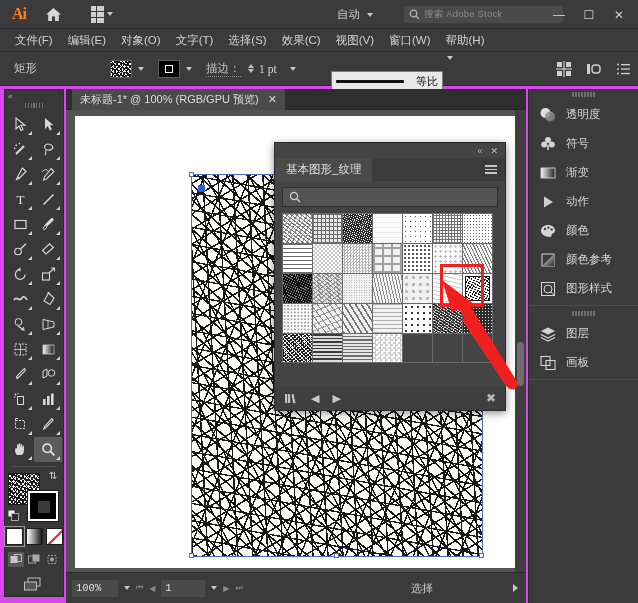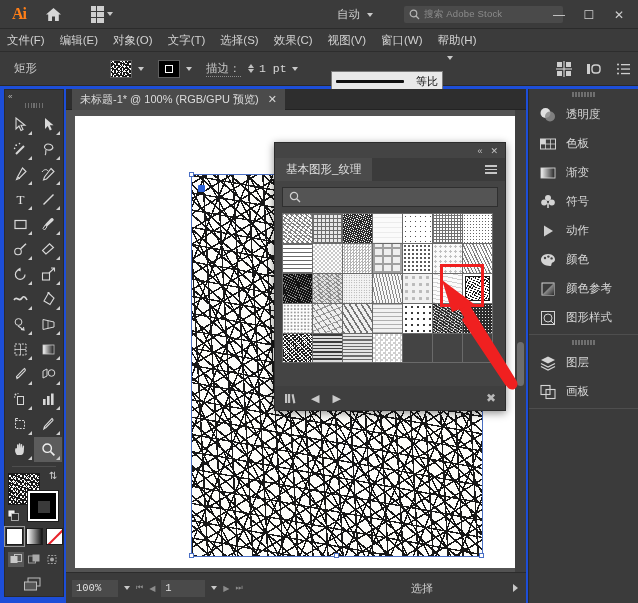--- a/index.html
+++ b/index.html
@@ -3,21 +3,21 @@
 <meta charset="utf-8">
 <style>
   * { box-sizing: border-box; margin: 0; padding: 0; }
   html, body {
     width: 638px; height: 603px;
     background: #333333;
     font-family: "Liberation Sans", "DejaVu Sans", sans-serif;
     overflow: hidden;
     -webkit-font-smoothing: antialiased;
   }
-  #app { position: relative; width: 638px; height: 603px; background: #1d4ed8; }
+  #app { position: relative; width: 638px; height: 603px; background: #d946ef; }
 
   
   .titlebar {
     position: absolute; left:0; top:0; width:638px; height:29px;
     background:#3b3b3b; display:flex; align-items:center;
     border-bottom:1px solid #2b2b2b;
   }
   .ai-logo {
     width:26px; height:22px; margin-left:6px;
     color:#ff7f18; font-weight:bold; font-size:16px;
@@ -43,21 +43,21 @@
     background:#4a4a4a; border-radius:2px; display:flex; align-items:center;
     padding-left:5px; gap:4px;
   }
   .search-ph { color:#8c8c8c; font-size:9.5px; letter-spacing:0.2px; }
   .wbtns { position:absolute; right:4px; top:0; height:29px; display:flex; align-items:center; gap:0px; }
   .wbtn { width:30px; height:29px; display:flex; align-items:center; justify-content:center; color:#cfcfcf; font-size:12px; }
 
   
   .menubar {
     position:absolute; left:0; top:29px; width:638px; height:23px;
-    background:#3b3b3b; display:flex; align-items:center; 
+    background:#3b3b3b; display:flex; align-items:center; padding-left:8px;
     border-bottom:1px solid #2d2d2d;
   }
   .menuitem {
     color:#d2d2d2; font-size:11.5px; padding:3px 7px; margin-right:1px;
     white-space:nowrap;
   }
 
   
   .optbar {
     position:absolute; left:0; top:52px; width:638px; height:34px;
@@ -78,21 +78,21 @@
   .stroke-box {
     width:22px; height:18px; background:#000; border:1px solid #5e5e5e;
     display:flex; align-items:center; justify-content:center;
   }
   .stroke-inner { width:8px; height:8px; border:1.5px solid #fff; }
   .stroke-lbl { color:#c9c9c9; font-size:11.5px; border-bottom:1px dotted #8d8d8d; }
   .spinner { display:flex; flex-direction:column; gap:1px; }
   .spinner i { width:0;height:0;border-left:3px solid transparent;border-right:3px solid transparent; }
   .sp-up { border-bottom:4px solid #c0c0c0; }
   .sp-dn { border-top:4px solid #c0c0c0; }
-  .num-field { color:#d8d8d8; font-size:11.5px; font-family:Liberation Mono, monospace; min-width:26px; }
+  .num-field { color:#d8d8d8; font-size:11.5px; font-family:Liberation Serif, serif; min-width:26px; }
   .profile-dd {
     width:112px; height:20px; background:#e8e8e8; border:1px solid #7a7a7a;
     display:flex; align-items:center; justify-content:space-between; padding:0 4px;margin-top:25px;
   }
   .profile-line { width:68px; height:3px; background:#111; border-radius:1px; }
   .profile-txt { color:#111; font-size:11px; }
   .right-icons { position:absolute; right:8px; display:flex; align-items:center; gap:14px; }
 
   
   .toolbar {
@@ -683,53 +683,41 @@
         <svg width="18" height="18" viewBox="0 0 18 18">
             <circle cx="6.5" cy="7" r="5" fill="#e0e0e0"></circle>
             <circle cx="11" cy="10.5" r="5" fill="#8c8c8c" opacity=".85"></circle>
           </svg>
       </span>
       <span class="dock-lbl">透明度</span>
     </div>
     <div class="dock-item">
       <span class="dock-ico">
         <svg width="18" height="18" viewBox="0 0 18 18">
-            <rect x="1.5" y="4" width="15" height="10" fill="none" stroke="#d4d4d4" stroke-width="1"></rect>
-            <rect x="1.5" y="4" width="5" height="5" fill="#d4d4d4"></rect>
-            <line x1="1.5" y1="9" x2="16.5" y2="9" stroke="#d4d4d4" stroke-width=".8"></line>
-            <line x1="6.5" y1="4" x2="6.5" y2="14" stroke="#d4d4d4" stroke-width=".8"></line>
-            <line x1="11.5" y1="4" x2="11.5" y2="14" stroke="#d4d4d4" stroke-width=".8"></line>
-          </svg>
-      </span>
-      <span class="dock-lbl">色板</span>
+            <circle cx="9" cy="5" r="3" fill="#d4d4d4"></circle>
+            <circle cx="5.2" cy="9.5" r="3" fill="#d4d4d4"></circle>
+            <circle cx="12.8" cy="9.5" r="3" fill="#d4d4d4"></circle>
+            <rect x="8.2" y="10" width="1.6" height="5" fill="#d4d4d4"></rect>
+          </svg>
+      </span>
+      <span class="dock-lbl">符号</span>
     </div>
     <div class="dock-item">
       <span class="dock-ico">
         <svg width="18" height="18" viewBox="0 0 18 18">
             <defs>
               <linearGradient id="gd2" x1="0" x2="1">
                 <stop offset="0" stop-color="#f5f5f5"></stop>
                 <stop offset="1" stop-color="#222"></stop>
               </linearGradient>
             </defs>
             <rect x="2" y="4" width="14" height="10" fill="url(#gd2)" stroke="#d4d4d4" stroke-width=".9"></rect>
           </svg>
       </span>
       <span class="dock-lbl">渐变</span>
-    </div>
-    <div class="dock-item">
-      <span class="dock-ico">
-        <svg width="18" height="18" viewBox="0 0 18 18">
-            <circle cx="9" cy="5" r="3" fill="#d4d4d4"></circle>
-            <circle cx="5.2" cy="9.5" r="3" fill="#d4d4d4"></circle>
-            <circle cx="12.8" cy="9.5" r="3" fill="#d4d4d4"></circle>
-            <rect x="8.2" y="10" width="1.6" height="5" fill="#d4d4d4"></rect>
-          </svg>
-      </span>
-      <span class="dock-lbl">符号</span>
     </div>
     <div class="dock-item">
       <span class="dock-ico">
         <svg width="18" height="18" viewBox="0 0 18 18">
             <path d="M5 3.5 L14 9 L5 14.5 Z" fill="#cfcfcf"></path>
           </svg>
       </span>
       <span class="dock-lbl">动作</span>
     </div>
     <div class="dock-item">

